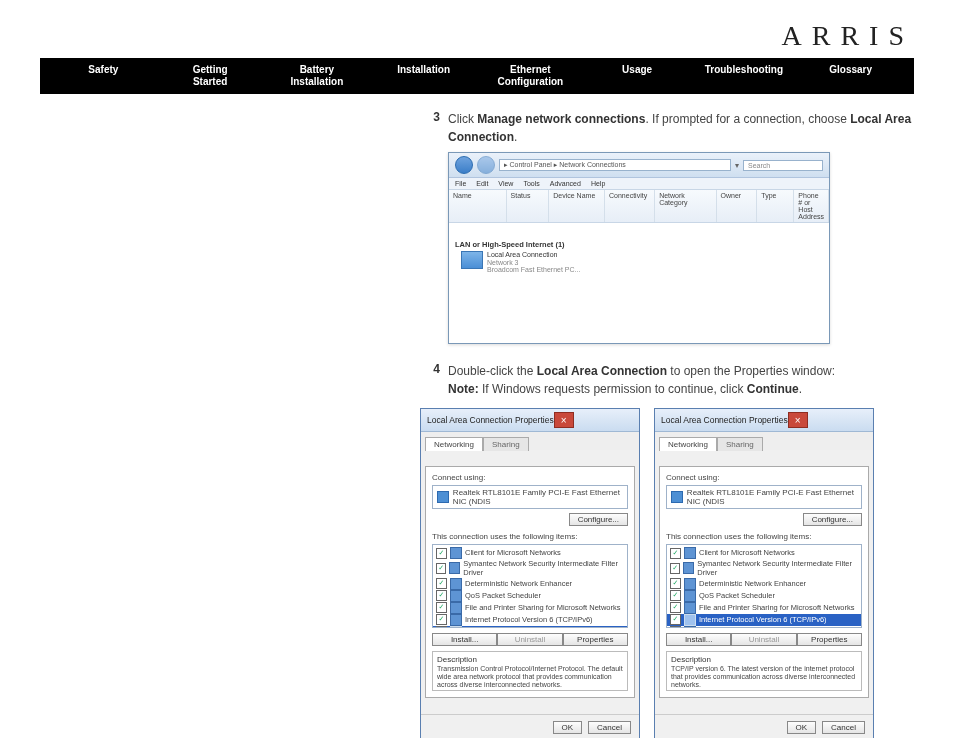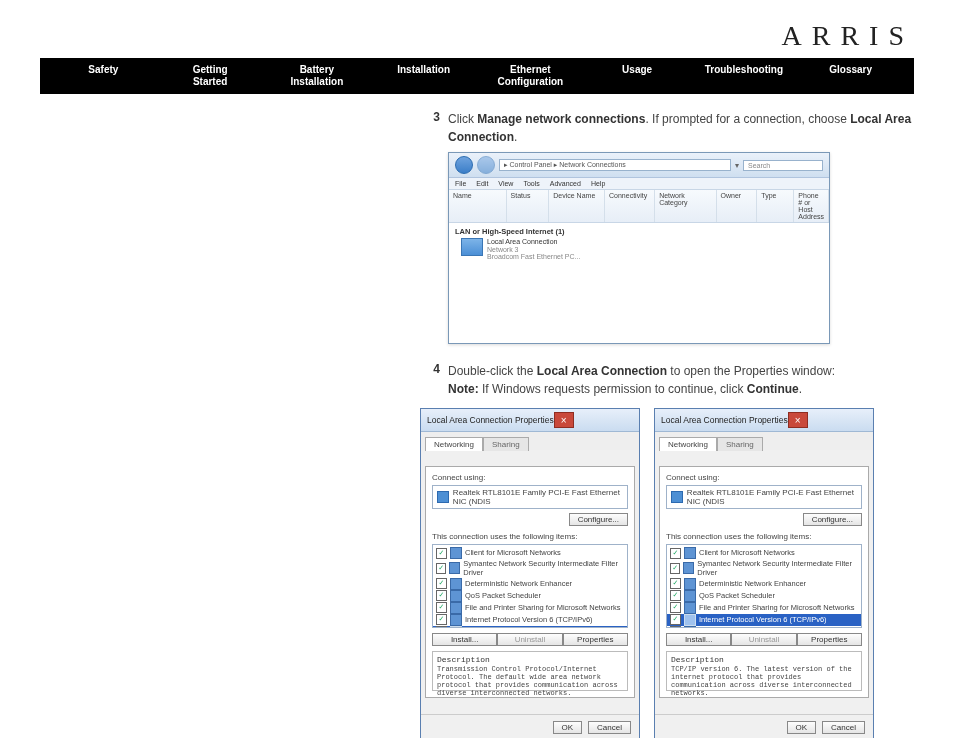--- a/index.html
+++ b/index.html
@@ -115,21 +115,21 @@
     background: linear-gradient(#f7fafd,#e7eef7);
     border-bottom: 1px solid #c8d6e6;
     display: flex;
     font-size: 7px;
     color: #444;
   }
   .win-headers > span {
     padding: 2px 4px;
     border-right: 1px solid #d4dfea;
   }
-  .win-body { flex: 1; background: #fff; padding: 4px 6px; }
+  .win-body { flex: 1; background: #fff; padding: 17px 6px; }
   .categ { font-size: 7.5px; color: #333; font-weight: bold; }
   .lan-item { display:flex; gap:4px; margin-top:2px; padding-left:6px;}
   .lan-icon {
     width:20px; height:16px; background:linear-gradient(#7db4e8,#4b8fd6);
     border:1px solid #3a76b5; display:inline-block;
   }
   .lan-text { font-size:7px; line-height:1.1; }
   .lan-text .n { color:#333; }
   .lan-text .s { color:#888; }
 
@@ -187,21 +187,21 @@
     padding:2px 0;
   }
   .item-row { display:flex; align-items:center; gap:3px; padding:0 3px; line-height:1.25; font-size:7.5px; }
   .item-row .cb { width:9px; height:9px; border:1px solid #666; background:#fff; display:inline-flex;align-items:center;justify-content:center;font-size:7px;color:#2a6; }
   .item-row .ico { width:10px; height:10px; background:#5e94d4; border:1px solid #3a6aa8; }
   .item-row.sel { background:#2a62c4; color:#fff; }
   .item-row.sel .ico { background:#9fc2ee; border-color:#cde; }
   .btn-row { display:flex; justify-content:center; margin:5px 0; gap:0; }
   .btn-row .btn { flex:1; text-align:center; }
   .btn.disabled { color:#999; }
-  .desc-box { border:1px solid #bbb; padding:3px 4px; font-size:7px; color:#444; background:#fff; line-height:1.15; height:32px;font-family:Liberation Mono, monospace; }
+  .desc-box { border:1px solid #bbb; padding:3px 4px; font-size:7px; color:#444; background:#fff; line-height:1.15; height:32px; }
   .desc-box .dl { font-size:8px; color:#333; margin-bottom:1px; display:block;}
   .dlg-footer {
     display:flex; justify-content:flex-end; gap:6px; padding:6px 8px;
     background:#f0f0f0; border-top:1px solid #ccc;
   }
   b { font-weight:bold; color:#333; }
 </style>
 </head>
 <body>
 

